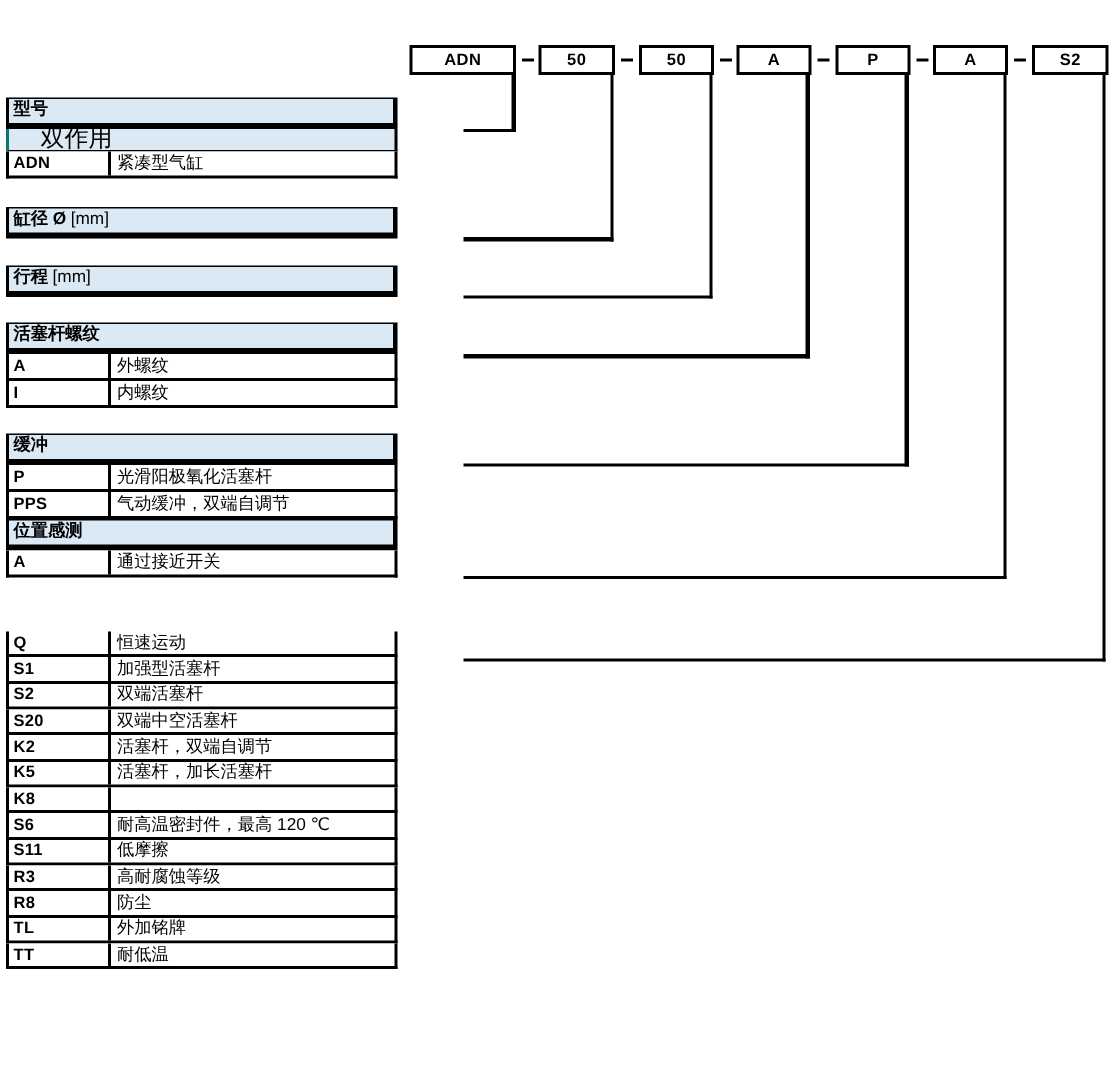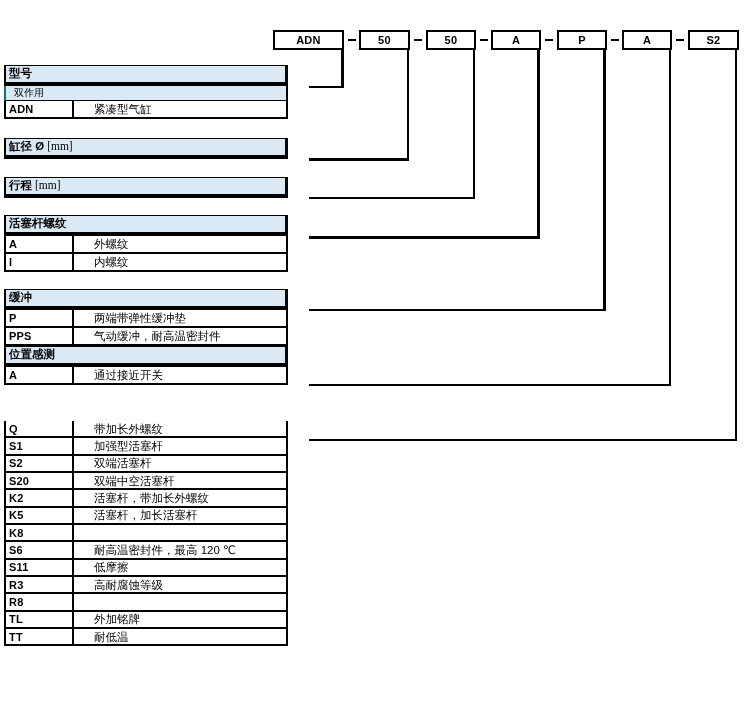--- a/index.html
+++ b/index.html
@@ -12,44 +12,44 @@
     position:absolute;top:30px;height:20px;box-sizing:border-box;
     border:2px solid #000;background:#fff;
     display:flex;align-items:center;justify-content:center;
     font-size:11px;font-weight:bold;letter-spacing:.3px;
   }
   .dash{position:absolute;top:38.5px;height:2.5px;width:8px;background:#000;}
   
   .vline{position:absolute;width:2.5px;background:#000;top:49px;}
   .hline{position:absolute;left:309px;height:2.5px;background:#000;}
   
-  .section{position:absolute;left:4px;width:284px;}
+  .section{position:absolute;left:4px;width:261px;}
   .sec-header{
     box-sizing:border-box;height:21px;background:#dbe9f5;
     border-top:1.5px solid #000;border-left:2px solid #000;
     border-right:3px solid #000;border-bottom:4px solid #000;
     font-size:11.5px;font-weight:bold;line-height:15px;padding-left:3px;
   }
-  .sec-header .hu{font-weight:normal;margin-left:3px;font-family:Liberation Serif, serif;}
+  .sec-header .hu{font-weight:normal;margin-left:3px;}
   .full-row{
     box-sizing:border-box;height:15px;background:#dbe9f5;
     border-left:2px solid #0f766e;border-right:2px solid #000;border-bottom:1.5px solid #000;
-    font-size:10px;line-height:13px;padding-left:8px;
+    font-size:16px;line-height:13px;padding-left:21px;
   }
   .row{
     box-sizing:border-box;height:18px;background:#fff;display:flex;
     border-left:2px solid #000;border-right:2px solid #000;border-bottom:2px solid #000;
     font-size:11.5px;line-height:14.5px;
   }
   .row.vr{height:17.35px;line-height:14px;}
   .row .c1{
     box-sizing:border-box;width:68px;border-right:2px solid #000;
     padding:.5px 0 0 3px;font-weight:bold;font-size:11px;letter-spacing:.2px;
   }
-  .row .c2{flex:1;padding:.5px 0 0 20px;}
+  .row .c2{flex:1;padding:.5px 0 0 4px;}
 </style>
 </head>
 <body>
 
 <div id="canvas">
 
   <div class="code-box" style="left:273px;width:71px">ADN</div>
   <div class="dash" style="left:347.5px"></div>
   <div class="code-box" style="left:359px;width:51px">50</div>
   <div class="dash" style="left:414px"></div>
@@ -105,56 +105,56 @@
     <div class="row">
       <div class="c1">I</div>
       <div class="c2">内螺纹</div>
     </div>
   </div>
 
   <div class="section" style="top:289px">
     <div class="sec-header"><span class="ht">缓冲</span></div>
     <div class="row">
       <div class="c1">P</div>
-      <div class="c2">两端带弹性缓冲垫</div>
+      <div class="c2">光滑阳极氧化活塞杆</div>
     </div>
     <div class="row">
       <div class="c1">PPS</div>
-      <div class="c2">气动缓冲，耐高温密封件</div>
+      <div class="c2">气动缓冲，双端自调节</div>
     </div>
   </div>
 
   <div class="section" style="top:346px">
     <div class="sec-header"><span class="ht">位置感测</span></div>
     <div class="row">
       <div class="c1">A</div>
       <div class="c2">通过接近开关</div>
     </div>
   </div>
 
   <div class="section" style="top:421px">
     <div class="row vr">
       <div class="c1">Q</div>
-      <div class="c2">带加长外螺纹</div>
+      <div class="c2">恒速运动</div>
     </div>
     <div class="row vr">
       <div class="c1">S1</div>
       <div class="c2">加强型活塞杆</div>
     </div>
     <div class="row vr">
       <div class="c1">S2</div>
       <div class="c2">双端活塞杆</div>
     </div>
     <div class="row vr">
       <div class="c1">S20</div>
       <div class="c2">双端中空活塞杆</div>
     </div>
     <div class="row vr">
       <div class="c1">K2</div>
-      <div class="c2">活塞杆，带加长外螺纹</div>
+      <div class="c2">活塞杆，双端自调节</div>
     </div>
     <div class="row vr">
       <div class="c1">K5</div>
       <div class="c2">活塞杆，加长活塞杆</div>
     </div>
     <div class="row vr">
       <div class="c1">K8</div>
     </div>
     <div class="row vr">
       <div class="c1">S6</div>
@@ -163,20 +163,21 @@
     <div class="row vr">
       <div class="c1">S11</div>
       <div class="c2">低摩擦</div>
     </div>
     <div class="row vr">
       <div class="c1">R3</div>
       <div class="c2">高耐腐蚀等级</div>
     </div>
     <div class="row vr">
       <div class="c1">R8</div>
+      <div class="c2">防尘</div>
     </div>
     <div class="row vr">
       <div class="c1">TL</div>
       <div class="c2">外加铭牌</div>
     </div>
     <div class="row vr">
       <div class="c1">TT</div>
       <div class="c2">耐低温</div>
     </div>
   </div>

